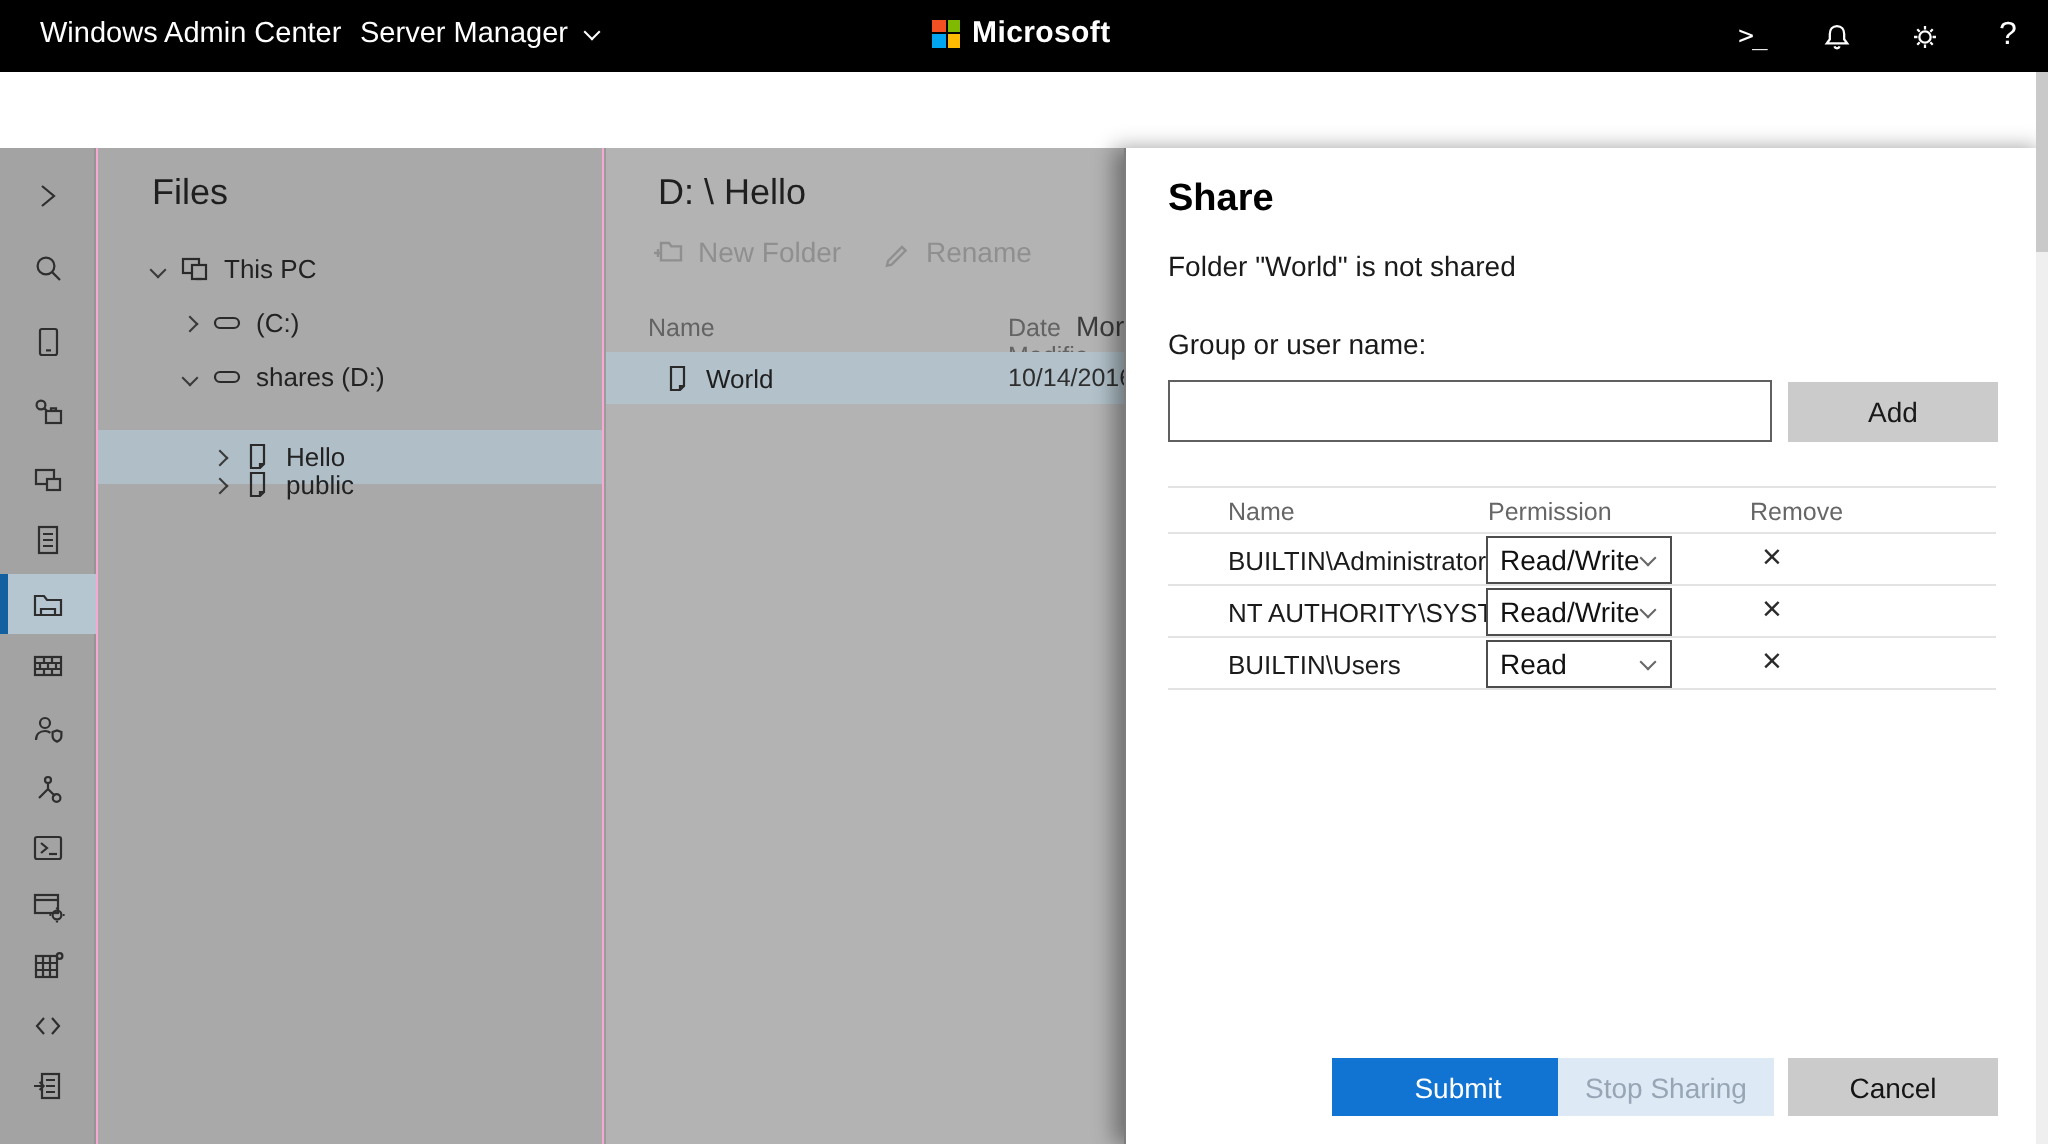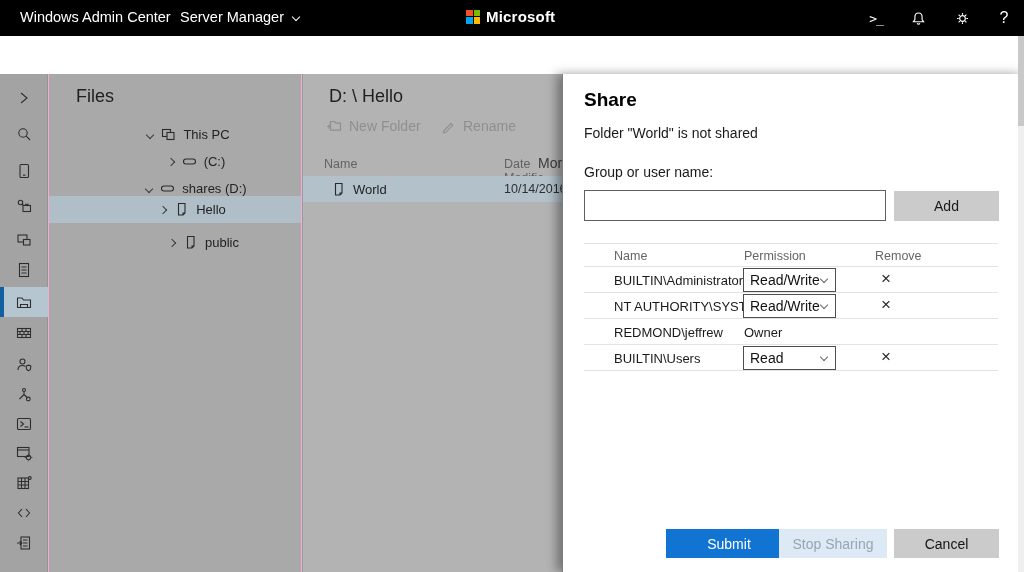--- a/index.html
+++ b/index.html
@@ -30,21 +30,21 @@
   .sidebar { position:absolute; left:0; top:0; width:48px; height:498px; background:#a3a3a3; border-right:1px solid #949494; }
   .side-item { position:absolute; left:0; width:48px; height:30px; display:flex; align-items:center; justify-content:center; cursor:pointer; }
   .side-item.selected { background:#b6c6d0; }
   .side-item.selected::before { content:""; position:absolute; left:0; top:0; width:4px; height:30px; background:#12609f; }
   .side-item svg { stroke:#2e2e2e; fill:none; stroke-width:1.1; }
 
   
   .files-panel { position:absolute; left:49px; top:0; width:252px; height:498px; background:#a9a9a9; }
   .panel-title { position:absolute; left:27px; top:12px; font-size:18px; color:#1f1f1f; }
   .tree { position:absolute; left:0; top:47px; width:252px; }
-  .tree-row { position:absolute; left:0; width:252px; height:27px; display:flex; align-items:center; cursor:pointer; font-size:13px; color:#222;justify-content:center; }
+  .tree-row { position:absolute; left:0; width:252px; height:27px; display:flex; align-items:center; cursor:pointer; font-size:13px; color:#222; }
   .tree-row.selected { background:#b0bec7; }
   .tree-row svg { stroke:#2a2a2a; fill:none; stroke-width:1.1; margin:0 7px 0 8px; flex:none; }
   .chev { width:6px; height:6px; border-right:1.4px solid #3a3a3a; border-bottom:1.4px solid #3a3a3a; display:inline-block; flex:none; }
   .chev.right { transform:rotate(-45deg); }
   .chev.down  { transform:rotate(45deg); }
 
   
   .list-panel { position:absolute; left:302px; top:0; width:260px; height:498px; background:#b3b3b3; border-left:1px solid #9b9b9b; overflow:hidden; }
   .toolbar { position:absolute; left:0; top:44px; width:260px; height:28px;text-decoration:underline; }
   .tool { position:absolute; display:flex; align-items:center; font-size:14px; color:#8f8f8f; cursor:pointer; white-space:nowrap; }
@@ -243,21 +243,21 @@
           </svg>
         <span>(C:)</span>
       </div>
       <div class="tree-row" style="top:54px; padding-left:43px">
         <span class="chev down"></span>
         <svg width="15" height="15" viewBox="0 0 15 15">
             <rect x="1.5" y="5" width="12" height="5" rx="2.5"></rect>
           </svg>
         <span>shares (D:)</span>
       </div>
-      <div class="tree-row selected" style="top:75px; padding-left:36px">
+      <div class="tree-row selected" style="top:94px; padding-left:58px">
         <span class="chev right"></span>
         <svg width="15" height="15" viewBox="0 0 15 15">
             <path d="M4.5 1.5 h6.5 v9.5 l-2 2 h-4.5 z"></path>
             <path d="M11 11 h-2 v2"></path>
           </svg>
         <span>Hello</span>
       </div>
       <div class="tree-row" style="top:108px; padding-left:58px">
         <span class="chev right"></span>
         <svg width="15" height="15" viewBox="0 0 15 15">
@@ -328,24 +328,20 @@
 
       <div class="prow">
         <span class="pname">NT AUTHORITY\SYSTEM</span>
         <span class="dropdown">
           <span class="dd-label">Read/Write</span>
           <span class="chev down"></span>
         </span>
         <button class="remove-x">×</button>
       </div>
 
-      <div class="prow">
-        <span class="pname">REDMOND\jeffrew</span>
-        <span class="ptext">Owner</span>
-      </div>
 
       <div class="prow">
         <span class="pname">BUILTIN\Users</span>
         <span class="dropdown">
           <span class="dd-label">Read</span>
           <span class="chev down"></span>
         </span>
         <button class="remove-x">×</button>
       </div>
     </div>

